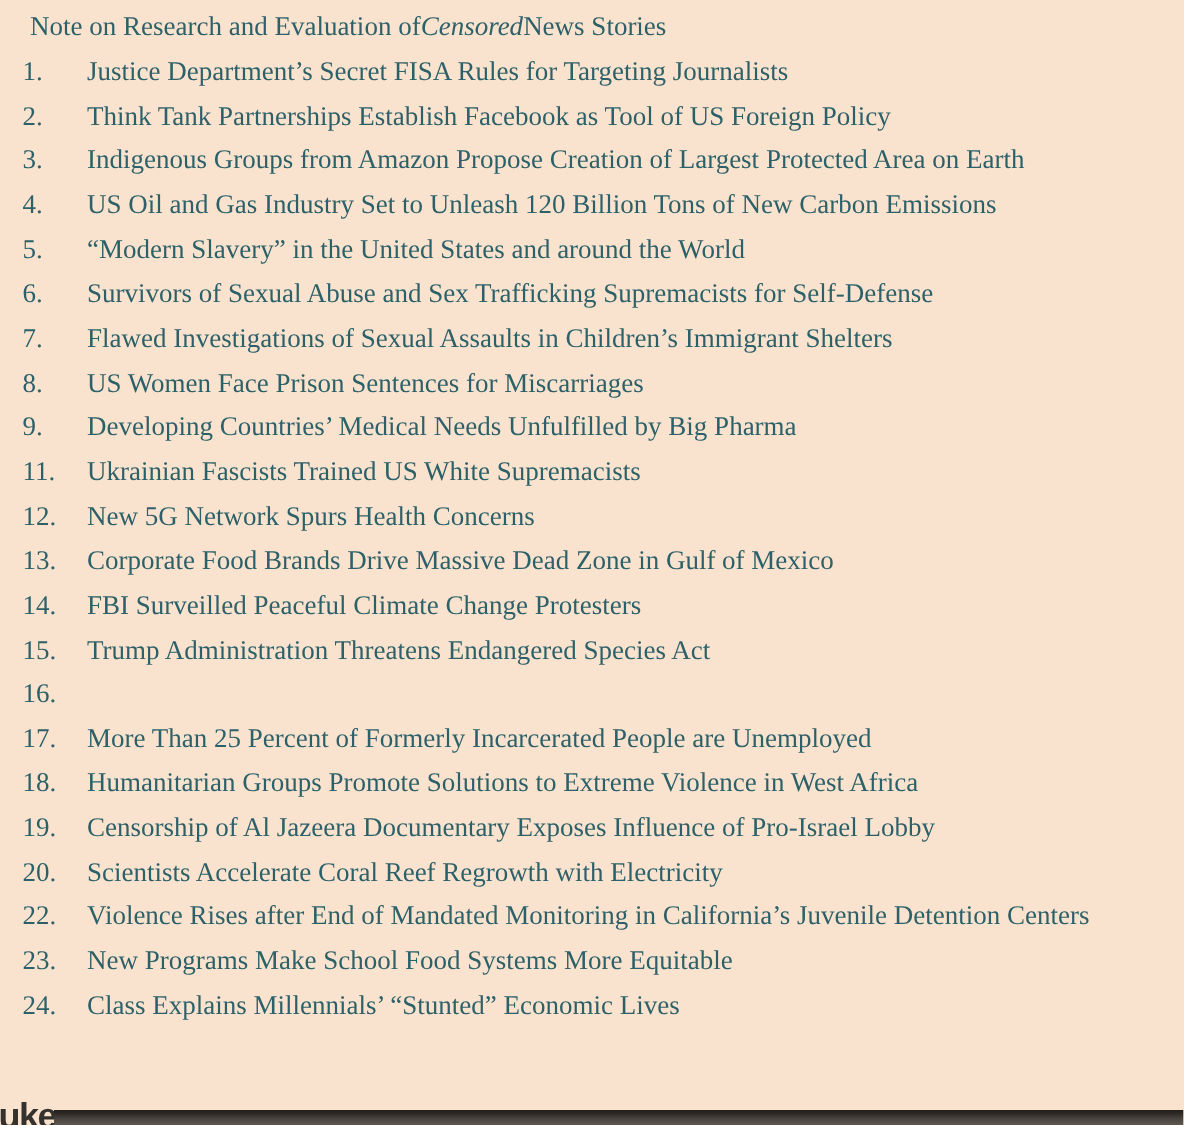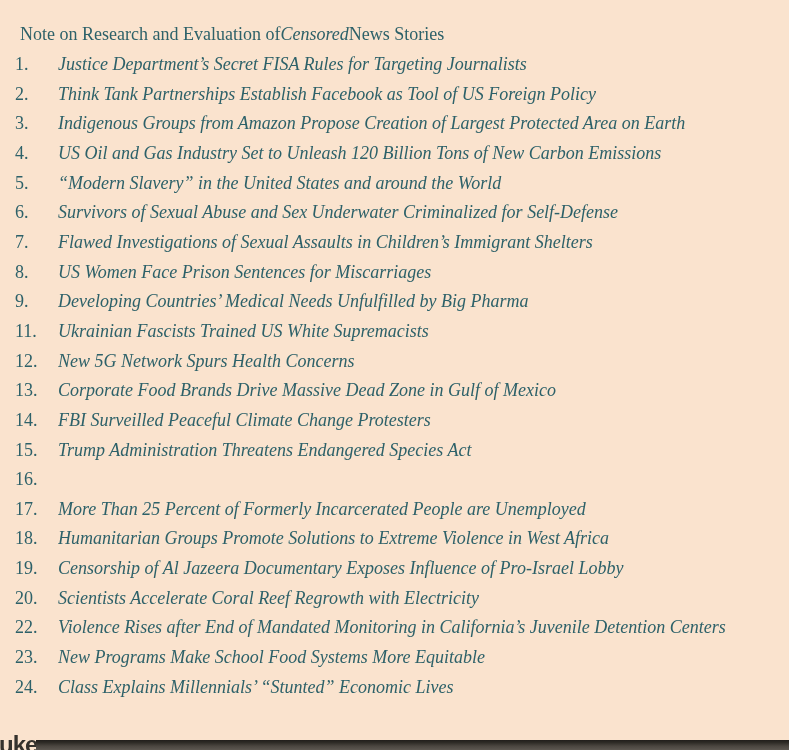--- a/index.html
+++ b/index.html
@@ -13,21 +13,21 @@
     position: relative;
     background: #fae3ce;
     font-family: "Liberation Serif", "DejaVu Serif", serif;
   }
   .page {
     position: absolute;
     left: 0;
     top: 0;
     width: 789px;
     height: 741px;
-    padding-top: 20px;
+    padding-top: 3px;
     box-sizing: border-box;
     color: #2d6169;
     font-size: 18px;
   }
   .row {
     height: 29.66px;
     display: flex;
     align-items: center;
     white-space: nowrap;
   }
@@ -41,21 +41,20 @@
   .story-row {
     padding-left: 15px;
   }
   .num {
     flex: none;
     width: 43px;
   }
   .story-text {
     flex: 1;
     overflow: hidden;
-    font-style: italic;
   }
   .bottom-strip {
     position: absolute;
     left: 0;
     top: 740px;
     width: 789px;
     height: 10px;
   }
   .dark-bar {
     position: absolute;
@@ -107,21 +106,21 @@
     <span class="story-text">US Oil and Gas Industry Set to Unleash 120 Billion Tons of New Carbon Emissions</span>
   </div>
 
   <div class="row story-row">
     <span class="num">5.</span>
     <span class="story-text">“Modern Slavery” in the United States and around the World</span>
   </div>
 
   <div class="row story-row">
     <span class="num">6.</span>
-    <span class="story-text">Survivors of Sexual Abuse and Sex Underwater Criminalized for Self-Defense</span>
+    <span class="story-text">Survivors of Sexual Abuse and Sex Trafficking Supremacists for Self-Defense</span>
   </div>
 
   <div class="row story-row">
     <span class="num">7.</span>
     <span class="story-text">Flawed Investigations of Sexual Assaults in Children’s Immigrant Shelters</span>
   </div>
 
   <div class="row story-row">
     <span class="num">8.</span>
     <span class="story-text">US Women Face Prison Sentences for Miscarriages</span>

